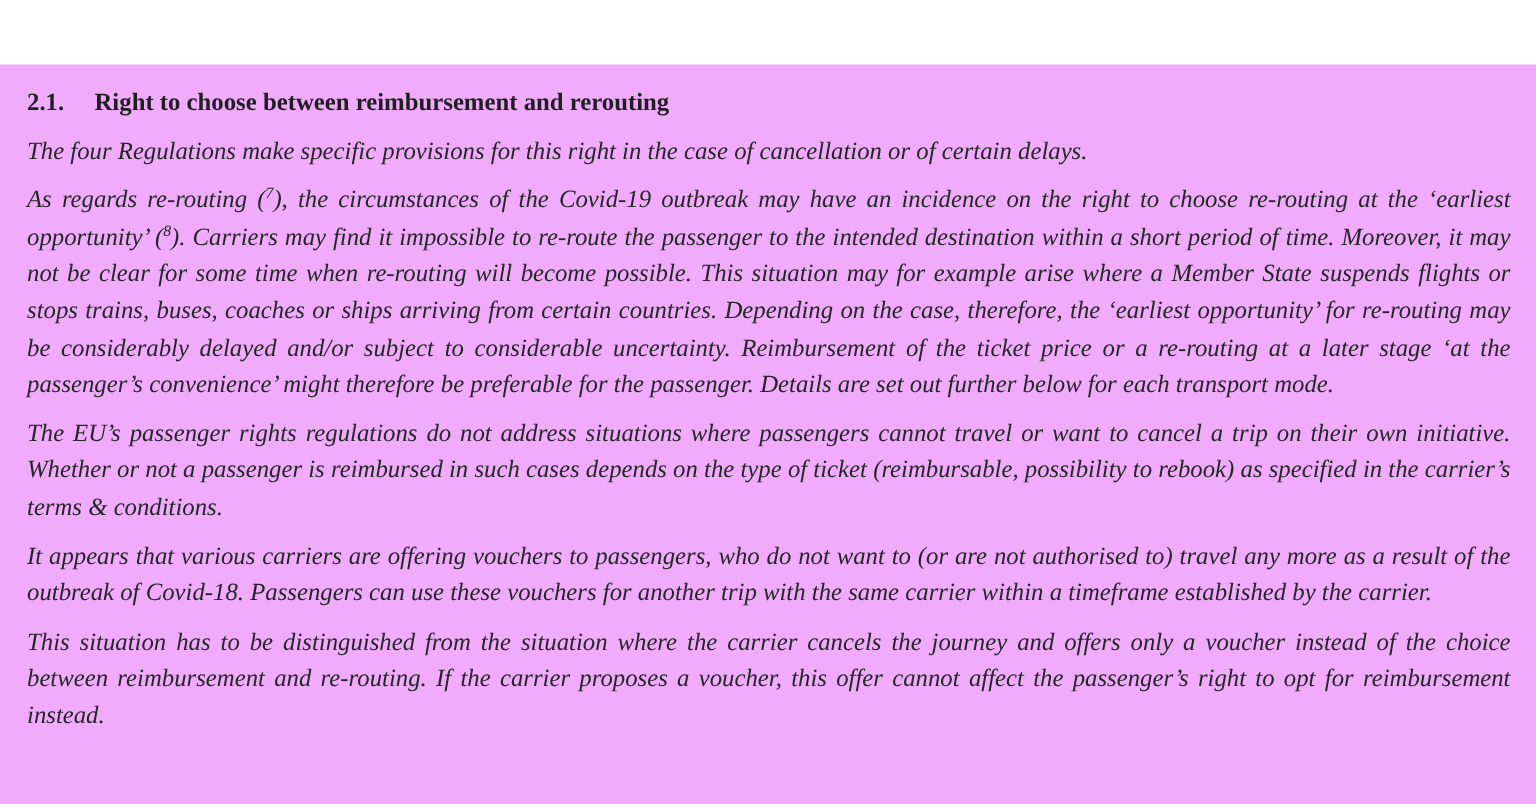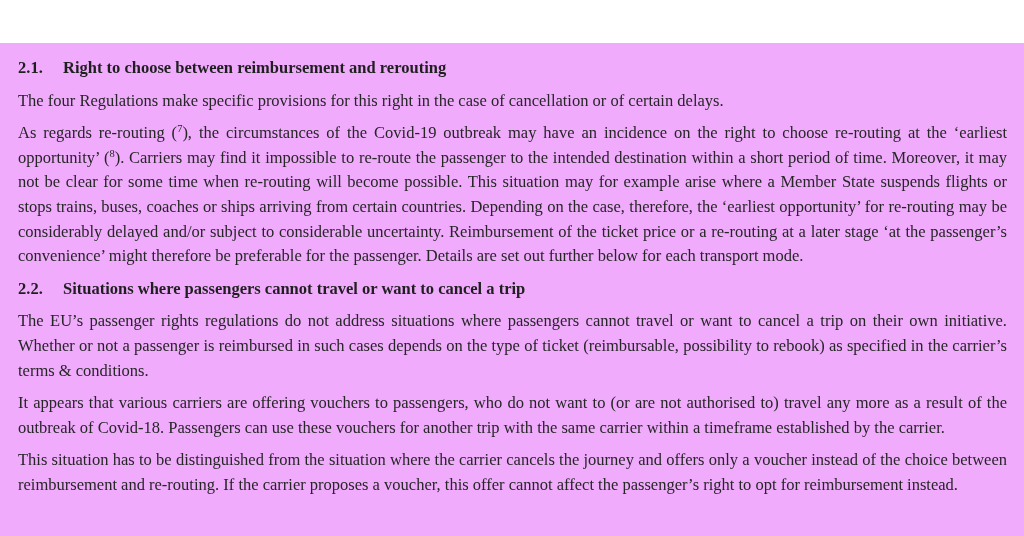--- a/index.html
+++ b/index.html
@@ -36,20 +36,21 @@
   .heading-number {
     display: inline-block;
     min-width: 45px;
   }
   .para {
     margin: 8px 0;
     font-size: 16.5px;
     line-height: 24.6px;
     text-align: justify;
     color: #262626;
+    font-style: italic;
   }
   .footnote-ref {
     font-size: 10.5px;
     line-height: 0;
     position: relative;
     top: -6px;
     vertical-align: baseline;
   }
 </style>
 </head>
@@ -59,21 +60,20 @@
 
   <section>
     <h2 class="section-heading"><span class="heading-number">2.1.</span><span>Right to choose between reimbursement and rerouting</span></h2>
 
     <p class="para"><span>The four Regulations make specific provisions for this right in the case of cancellation or of certain delays.</span></p>
 
     <p class="para"><span>As regards re-routing (</span><sup class="footnote-ref">7</sup><span>), the circumstances of the Covid-19 outbreak may have an incidence on the right to choose re-routing at the ‘earliest opportunity’ (</span><sup class="footnote-ref">8</sup><span>). Carriers may find it impossible to re-route the passenger to the intended destination within a short period of time. Moreover, it may not be clear for some time when re-routing will become possible. This situation may for example arise where a Member State suspends flights or stops trains, buses, coaches or ships arriving from certain countries. Depending on the case, therefore, the ‘earliest opportunity’ for re-routing may be considerably delayed and/or subject to considerable uncertainty. Reimbursement of the ticket price or a re-routing at a later stage ‘at the passenger’s convenience’ might therefore be preferable for the passenger. Details are set out further below for each transport mode.</span></p>
   </section>
 
   <section>
-    <h2 class="section-heading"><span class="heading-number">2.2.</span><span>Situations where passengers cannot travel or want to cancel a trip</span></h2>
 
     <p class="para"><span>The EU’s passenger rights regulations do not address situations where passengers cannot travel or want to cancel a trip on their own initiative. Whether or not a passenger is reimbursed in such cases depends on the type of ticket (reimbursable, possibility to rebook) as specified in the carrier’s terms &amp; conditions.</span></p>
 
     <p class="para"><span>It appears that various carriers are offering vouchers to passengers, who do not want to (or are not authorised to) travel any more as a result of the outbreak of Covid-18. Passengers can use these vouchers for another trip with the same carrier within a timeframe established by the carrier.</span></p>
 
     <p class="para"><span>This situation has to be distinguished from the situation where the carrier cancels the journey and offers only a voucher instead of the choice between reimbursement and re-routing. If the carrier proposes a voucher, this offer cannot affect the passenger’s right to opt for reimbursement instead.</span></p>
   </section>
 
 </main>
 

